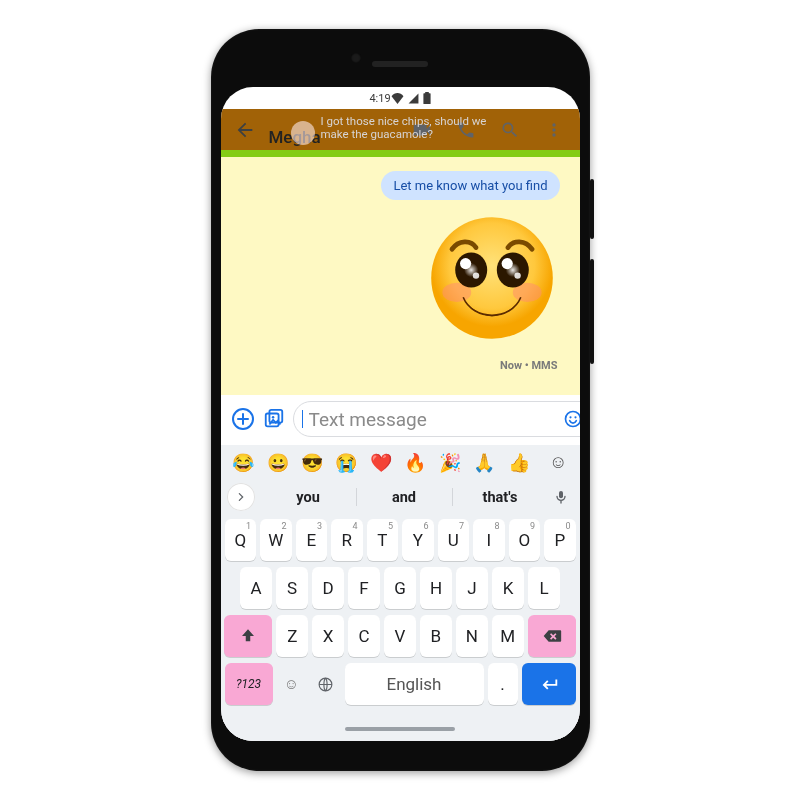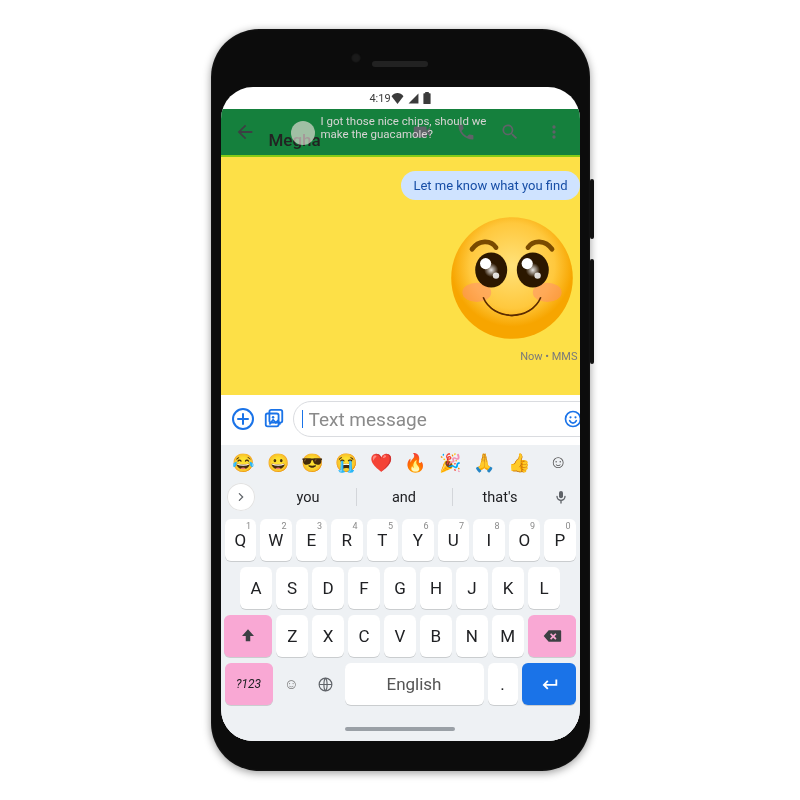--- a/index.html
+++ b/index.html
@@ -28,41 +28,41 @@
   }
   .bezel-bot { height:16px; }
 
   
   .status { height: 22px; display:flex; align-items:center; justify-content:center; padding:0 12px; font-size:11px; color:#3b3b3b; }
   .status .right { display:flex; align-items:center; gap:4px; }
 
   
   .appbar {
     height: 48px; display:flex; align-items:center; padding:0 6px 0 4px; gap:4px;
-    border-bottom:2px solid #84cc16; position:relative; background:#15803d;
+    border-bottom:7px solid #84cc16; position:relative; background:#a16207;
   }
   .icnbtn { width:40px; height:40px; display:flex; align-items:center; justify-content:center; border-radius:50%; color:#555; cursor:pointer; }
   .title  { font-size:17px; font-weight:500; color:#222; flex:0 0 auto;margin-top:15px; }
   .ghostmsg {
     position:absolute; left:100px; top:6px; font-size:11.5px; line-height:13px;
     color:#d7d4d4; width:175px; pointer-events:none;
   }
   .avatar-ghost{ position:absolute; left:70px; top:12px; width:24px;height:24px;border-radius:50%;
     background:#fdeaea; pointer-events:none; opacity:.6;}
   .appbar-spacer{flex:1;}
 
   
-  .conv { flex:1; background:#fde047; display:flex; flex-direction:column; align-items:flex-end; padding:10px 0 4px 12px; }
+  .conv { flex:1; background:#fef9c3; display:flex; flex-direction:column; align-items:flex-end; padding:10px 20px 4px 12px; }
   .bubble {
     background:#cfe3ff; color:#174ea6; font-size:13px; padding:7px 12px;
     border-radius:16px; margin-top:4px; max-width:78%;
   }
   .sticker { margin:14px 4px 4px 0; }
   .sticker svg { width:128px; height:128px; display:block;}
-  .stamp { font-size:11px; color:#7a7a7a; margin-top:4px; margin-right:2px;}
+  .stamp { font-size:11px; color:#7a7a7a; margin-top:13px; margin-right:2px;font-weight:bold;}
 
   
   .composer { display:flex; align-items:center; gap:8px; padding:6px 10px 8px 10px; background:#fff;}
   .circbtn { width:28px;height:28px; display:flex;align-items:center;justify-content:center; color:#1a73e8; cursor:pointer;}
   .inputpill {
     flex:1; height:36px; border:1px solid #dadce0; border-radius:18px;
     display:flex; align-items:center; padding:0 6px 0 12px; gap:6px;
   }
   .inputpill input {
     flex:1; border:0; outline:0; font-size:19px; color:#333; background:transparent;
@@ -73,21 +73,21 @@
 
   
   .kbwrap { background:#eef1f4; }
   .emostrip{ height:34px; display:flex; align-items:center; gap:12px; padding:0 12px; font-size:18px;}
   .emostrip span{ cursor:pointer;}
   .emostrip .more{ margin-left:auto; color:#555; font-size:18px;}
 
   
   .sugrow{ height:36px; display:flex; align-items:center; padding:0 6px;}
   .chev  { width:28px;height:28px;border-radius:50%;background:#fff;display:flex;align-items:center;justify-content:center;color:#555;font-size:14px;margin-right:6px;box-shadow:0 0 0 1px #e2e2e2 inset; cursor:pointer;}
-  .sug   { flex:1; text-align:center; font-size:14.5px; color:#202124; cursor:pointer;}
+  .sug   { flex:1; text-align:center; font-size:14.5px; color:#202124; cursor:pointer;font-weight:bold;}
   .sugdiv{ width:1px; height:18px; background:#d3d6da;}
   .kbmic { width:26px; color:#555; display:flex; justify-content:center; cursor:pointer;}
 
   
   .keys { padding:4px 4px 6px 4px;}
   .krow { display:flex; gap:4px; margin-bottom:6px; justify-content:center;}
   .key {
     background:#fff; border-radius:6px; height:42px;
     display:flex; align-items:center; justify-content:center;
     font-size:17px; color:#202124; box-shadow:0 1px 0 rgba(0,0,0,.15);

